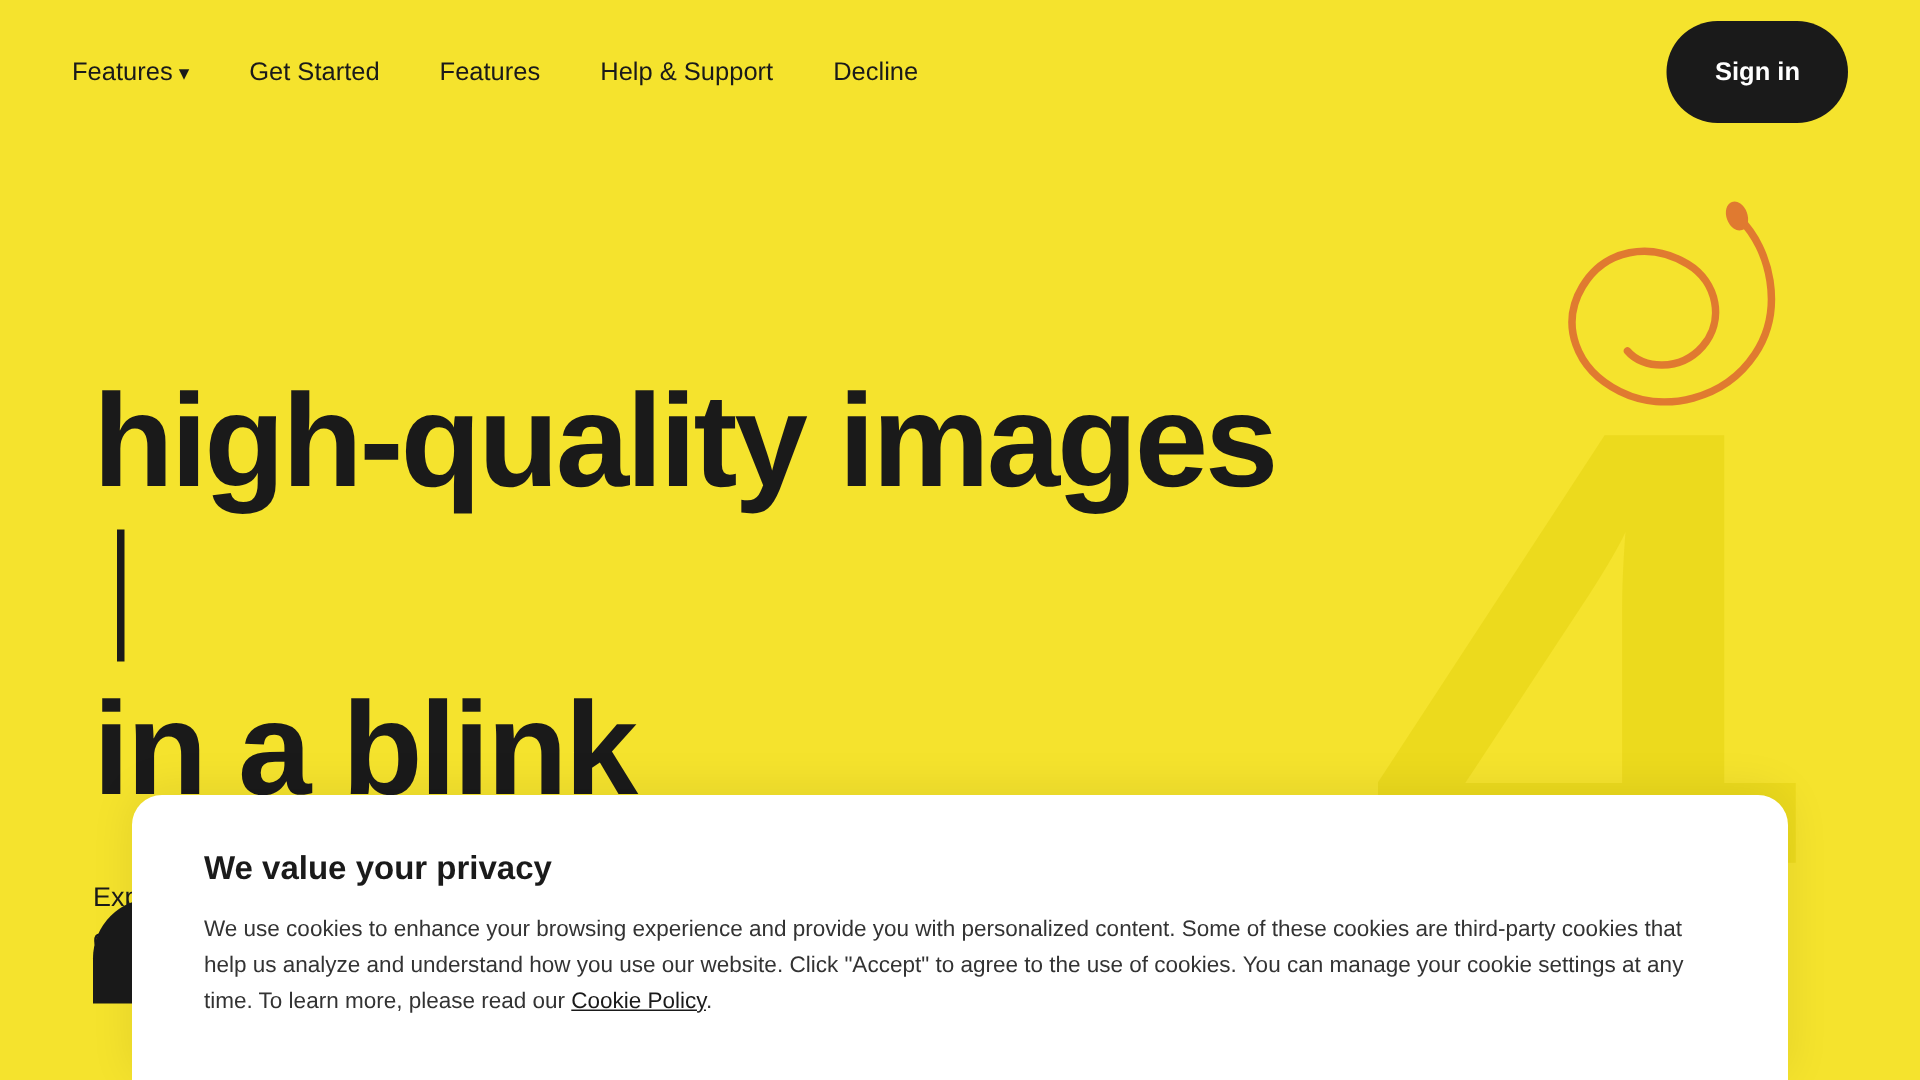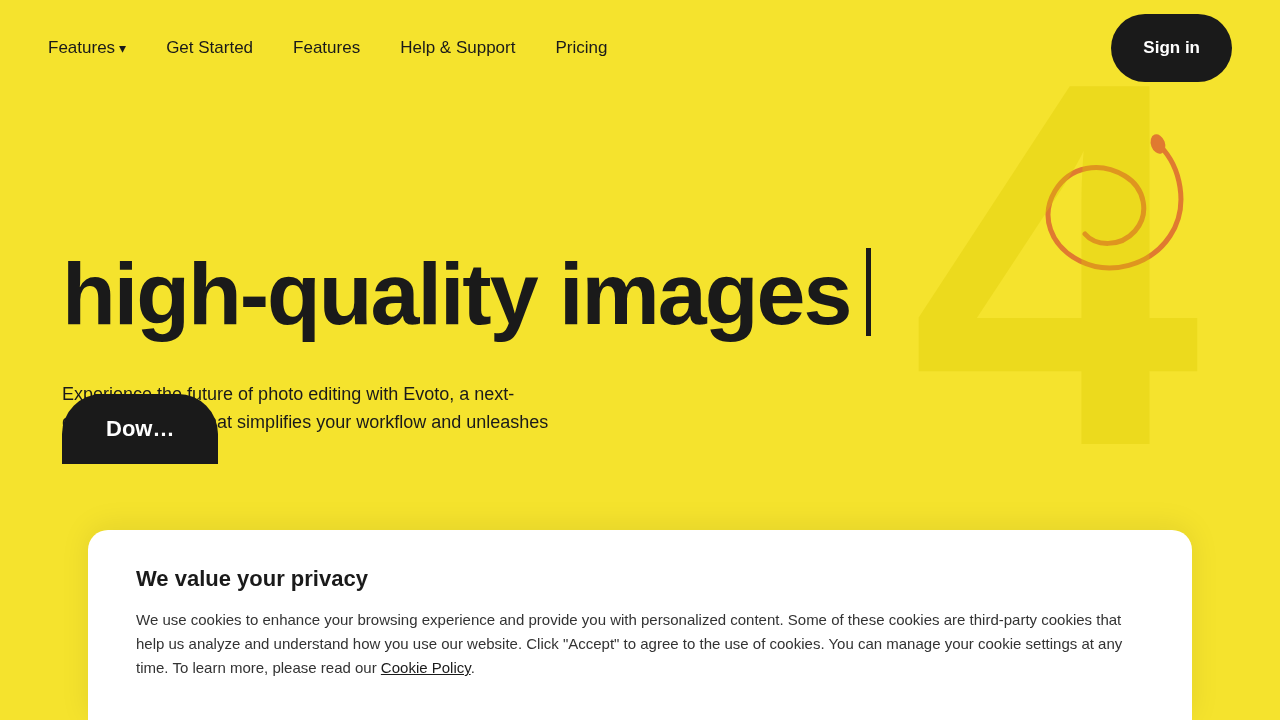--- a/index.html
+++ b/index.html
@@ -88,21 +88,22 @@
       font-size: 88px;
       font-weight: 900;
       line-height: 1.05;
       color: #1a1a1a;
       letter-spacing: -2px;
       max-width: 900px;
     }
 
     .hero h1 .line2 {
       display: flex;
-      gap: 0;
+      gap: 12px;
+      flex-direction: column;
     }
 
     .divider-bar {
       display: inline-block;
       width: 5px;
       height: 88px;
       background-color: #1a1a1a;
       margin: 0 16px;
       vertical-align: middle;
     }
@@ -238,34 +239,35 @@
     <li>
       <a href="#">Get Started</a>
     </li>
     <li>
       <a href="#">Features</a>
     </li>
     <li>
       <a href="#">Help &amp; Support</a>
     </li>
     <li>
-      <a href="#">Pricing</a>
+      <a href="#">Decline</a>
     </li>
   </ul>
 
   <button class="signin-btn">Sign in</button>
 </nav>
 
 <section class="hero" style="position:relative; overflow:visible;">
 
   <h1>
     <br>
     <span class="line2">
       <span>high-quality images</span>
       <span class="divider-bar"></span>
+      <span>in a blink</span>
     </span>
   </h1>
 
   <svg class="swirl-decor" viewBox="0 0 220 180" fill="none" xmlns="http://www.w3.org/2000/svg">
     <path d="M180 30 C200 50, 210 90, 190 120 C170 150, 130 160, 100 145 C70 130, 60 100, 75 75 C90 50, 120 45, 145 60 C165 72, 170 98, 155 115 C140 132, 115 130, 105 118" stroke="#e07a30" stroke-width="5" stroke-linecap="round" fill="none"></path>
     <ellipse cx="178" cy="28" rx="7" ry="10" fill="#e07a30" transform="rotate(-20 178 28)"></ellipse>
   </svg>
 
   <p class="hero-subtitle">Experience the future of photo editing with Evoto, a next-generation editor that simplifies your workflow and unleashes your c…</p>
 

